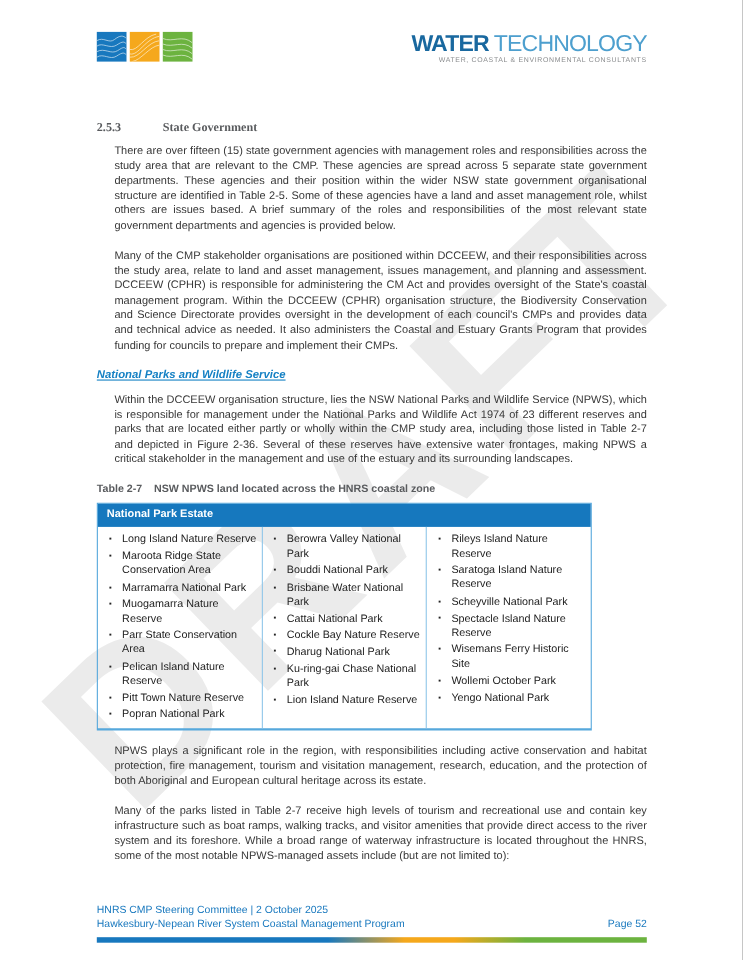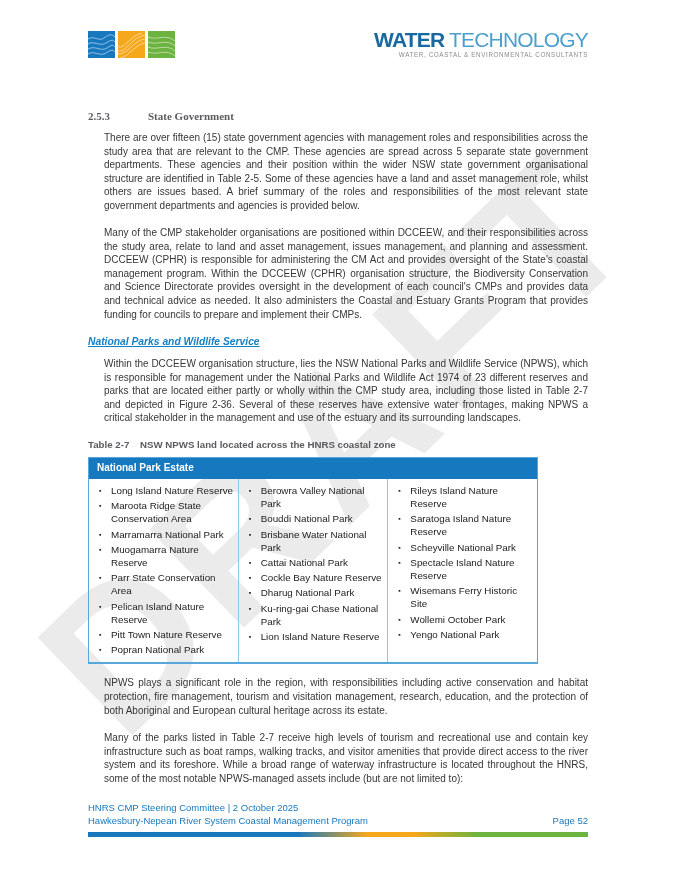--- a/index.html
+++ b/index.html
@@ -15,21 +15,21 @@
     overflow:hidden; font-family:"Liberation Sans", sans-serif; color:var(--body-text);
   }
   .watermark{
     position:absolute; top:50%; left:50%;
     transform:translate(-50%,-48%) rotate(-44deg);
     font-size:198px; font-weight:bold; letter-spacing:12px;
     color:var(--watermark-gray); z-index:0; white-space:nowrap; user-select:none;
   }
   .layer{position:relative; z-index:1;}
   
-  .header{position:absolute; top:29px; left:88px; width:500px; display:flex; justify-content:space-between; align-items:flex-end;}
+  .header{position:absolute; top:29px; left:88px; width:500px; display:flex; justify-content:space-between; align-items:flex-start;}
   .logo-squares{display:flex; gap:3px;}
   .logo-sq{width:27px; height:27px; position:relative; overflow:hidden;}
   .logo-sq svg{position:absolute; inset:0;}
   .sq-blue{background:var(--brand-blue);}
   .sq-yellow{background:var(--brand-yellow);}
   .sq-green{background:var(--brand-green);}
   .brand{text-align:right; line-height:1;}
   .brand-words{font-size:21px; letter-spacing:-0.8px; white-space:nowrap;}
   .brand-w1{font-weight:bold; color:#19689F;}
   .brand-w2{font-weight:normal; color:var(--brand-blue-light);}
@@ -57,21 +57,21 @@
   .park-cols{display:flex;}
   .park-col{flex:1 1 0; padding:5px 4px 4px 9px;}
   .park-col + .park-col{border-left:1px solid var(--table-divider);}
   .park-col ul{list-style:none;}
   .park-col li{
     position:relative; padding-left:13px; font-size:9.8px; line-height:13.1px;
     margin-bottom:2.2px; color:#222;
   }
   .park-col li::before{content:"▪"; position:absolute; left:1px; top:0; font-size:7px;}
   
-  .footer{position:absolute; left:88px; width:500px; bottom:36px; font-size:9.5px; color:var(--brand-blue); line-height:12.5px;margin-top:12px;}
+  .footer{position:absolute; left:88px; width:500px; bottom:16px; font-size:9.5px; color:var(--brand-blue); line-height:12.5px;margin-top:12px;}
   .footer-row2{display:flex; justify-content:space-between;}
   .footer-bar{
     height:5px; margin-top:5px;
     background:linear-gradient(90deg,
       var(--brand-blue) 0%, var(--brand-blue) 42%,
       var(--brand-yellow) 56%, var(--brand-yellow) 65%,
       var(--brand-green) 78%, var(--brand-green) 100%);
   }
 </style>
 </head>

